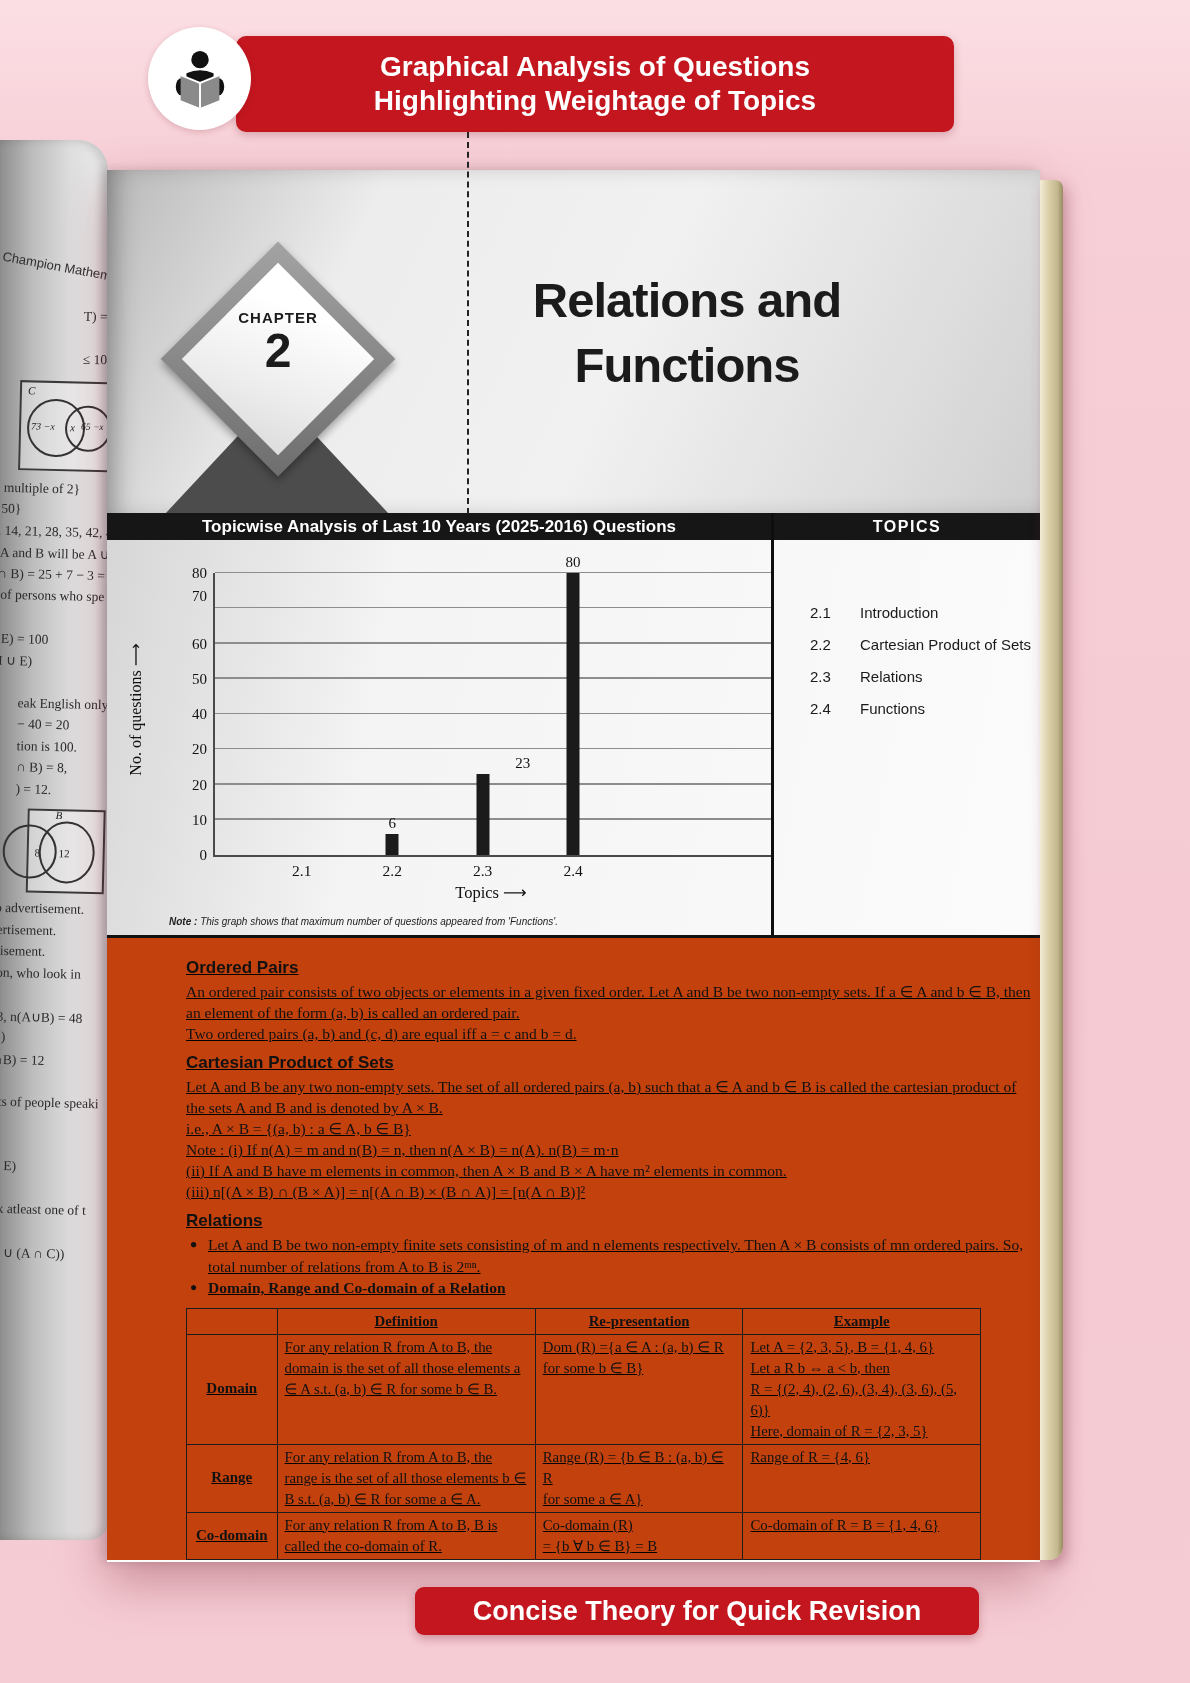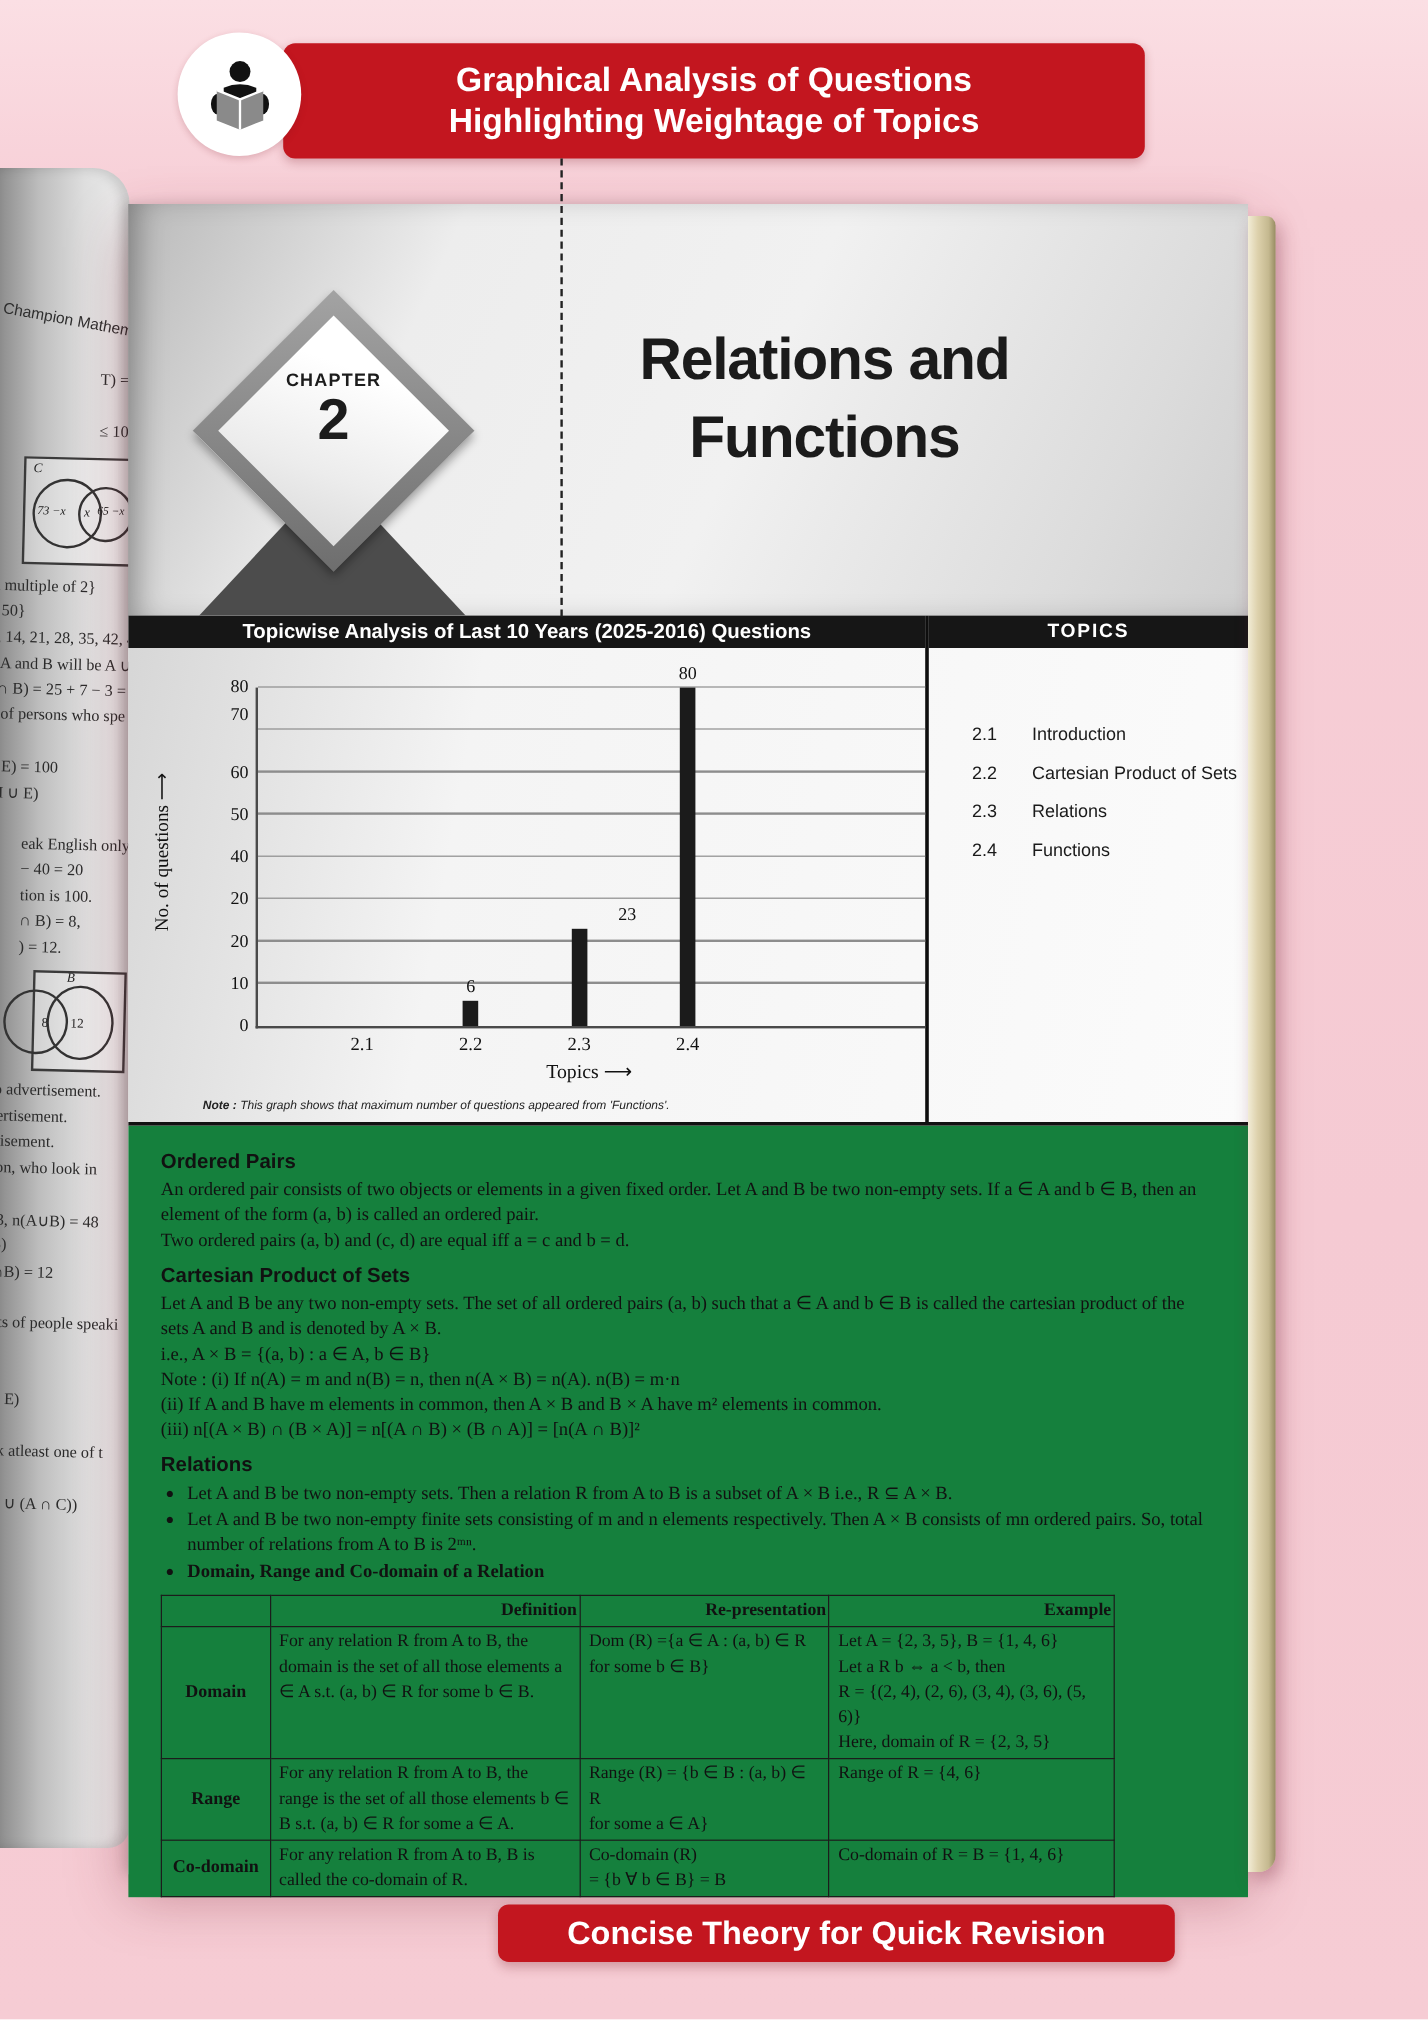--- a/index.html
+++ b/index.html
@@ -93,34 +93,34 @@
   .xlab{position:absolute;left:106px;top:343px;width:556px;text-align:center;
     font-family:"Liberation Serif",serif;font-size:16.5px;color:#111;}
   .note{position:absolute;left:62px;top:376px;font-size:10px;font-style:italic;color:#222;}
   .note b{font-weight:bold;}
   .topics-zone{position:absolute;left:667px;top:27px;width:266px;bottom:0;padding:64px 0 0 36px;
     box-sizing:border-box;}
   .topic-item{margin-bottom:15px;font-size:15px;color:#1a1a1a;}
   .t-num{display:inline-block;width:50px;}
 
   
-  .theory{padding:11px 8px 0 27px;background:#15803d;}
+  .theory{padding:11px 8px 0 79px;background:#c2410c;text-decoration:underline;}
   .theory h3{font-size:17px;font-weight:bold;color:#111;margin:9px 0 3px;}
   .theory p{font-family:"Liberation Serif",serif;font-size:15.5px;line-height:21px;color:#111;
     margin:0;max-width:866px;}
   .theory ul{list-style:none;margin:2px 0 0;padding:0;}
   .theory li{font-family:"Liberation Serif",serif;font-size:15.5px;line-height:21.5px;color:#111;
     padding-left:22px;position:relative;max-width:866px;}
   .theory li .dot{position:absolute;left:4px;top:0;font-size:12px;}
   .theory li.boldline{font-weight:bold;}
   table.def{border-collapse:collapse;margin-top:9px;width:795px;
     font-family:"Liberation Serif",serif;font-size:14.8px;color:#111;}
   table.def th,table.def td{border:1.6px solid #1c1c1c;padding:2px 7px;vertical-align:top;
     line-height:1.42;text-align:left;}
-  table.def thead th{text-align:right;font-weight:bold;padding:2px;}
+  table.def thead th{text-align:center;font-weight:bold;padding:2px;}
   table.def .rowlab{width:78px;font-weight:bold;text-align:center;vertical-align:middle;font-size:15px;}
   table.def td{white-space:pre-line;}
   table.def .c-def{width:262px;}
   table.def .c-rep{width:205px;}
   table.def .c-ex{width:240px;}
 
   
   .banner-bottom{position:absolute;left:415px;top:1587px;width:564px;height:48px;border-radius:9px;
     background:#c3161f;color:#fff;font-size:27px;font-weight:bold;text-align:center;line-height:48px;
     z-index:8;box-shadow:0 4px 10px rgba(120,20,30,.3);}
@@ -304,21 +304,21 @@
 
       <h3>Cartesian Product of Sets</h3>
       <p>Let A and B be any two non-empty sets. The set of all ordered pairs (a, b) such that a ∈ A and b ∈ B is called the cartesian product of the sets A and B and is denoted by A × B.</p>
       <p>i.e., A × B = {(a, b) : a ∈ A, b ∈ B}</p>
       <p>Note : (i)  If n(A) = m and n(B) = n, then n(A × B) = n(A). n(B) = m·n</p>
       <p>(ii)  If A and B have m elements in common, then A × B and B × A have m² elements in common.</p>
       <p>(iii)  n[(A × B) ∩ (B × A)] = n[(A ∩ B) × (B ∩ A)] = [n(A ∩ B)]²</p>
 
       <h3>Relations</h3>
       <ul>
-        <li><span class="dot">●</span><span>Let A and B be two non-empty sets. Then a relation R from A to B is a subset of A × B i.e., R ⊆ A × B.</span></li>
+        <li><span class="dot">●</span></li>
         <li><span class="dot">●</span><span>Let A and B be two non-empty finite sets consisting of m and n elements respectively. Then A × B consists of mn ordered pairs. So, total number of relations from A to B is 2ᵐⁿ.</span></li>
         <li class="boldline"><span class="dot">●</span><span>Domain, Range and Co-domain of a Relation</span></li>
       </ul>
 
       <table class="def">
         <thead>
           <tr>
             <th class="rowlab"></th>
             <th class="c-def">Definition</th>
             <th class="c-rep">Re-presentation</th>

